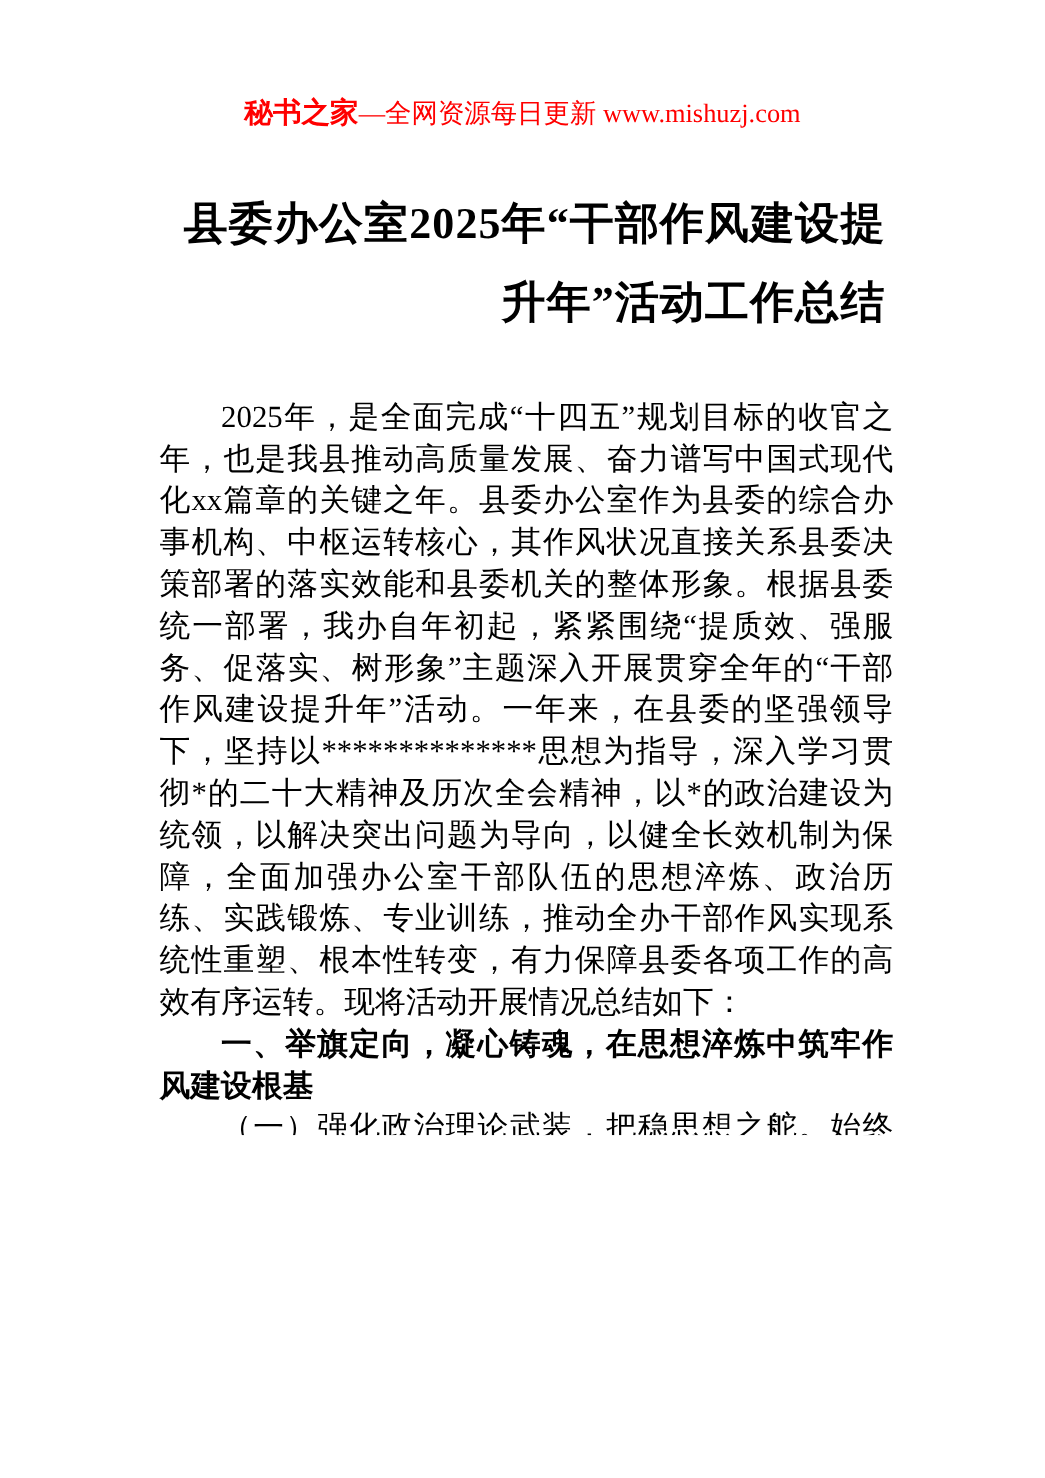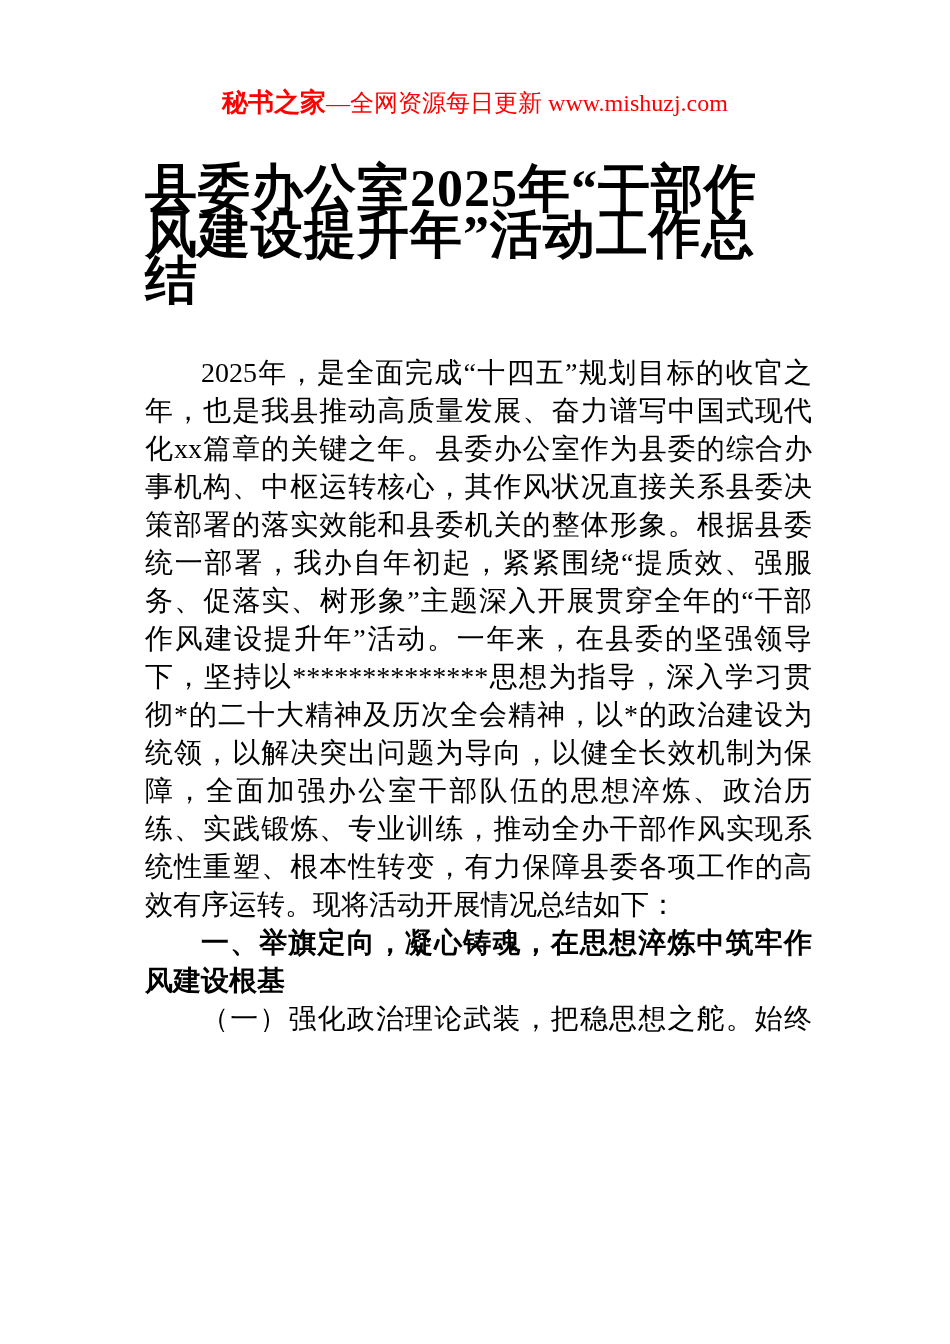--- a/index.html
+++ b/index.html
@@ -21,24 +21,24 @@
     line-height: 34px;
     white-space: nowrap;
   }
   .banner .site-name {
     font-weight: bold;
     font-size: 26px;
   }
   .banner span { color: #ff0000; }
   .doc-title {
     margin: 46px 145px 50px 145px;
-    text-align: left;
-    font-size: 52px;
+    text-align: right;
+    font-size: 40px;
     font-weight: bold;
-    line-height: 46px;
+    line-height: 72px;
     letter-spacing: 1px;
   }
   .doc-body {
     margin: 0 138px 0 145px;
     font-size: 28px;
     line-height: 38px;
     text-align: justify;
   }
   .para {
     text-indent: 2em;

